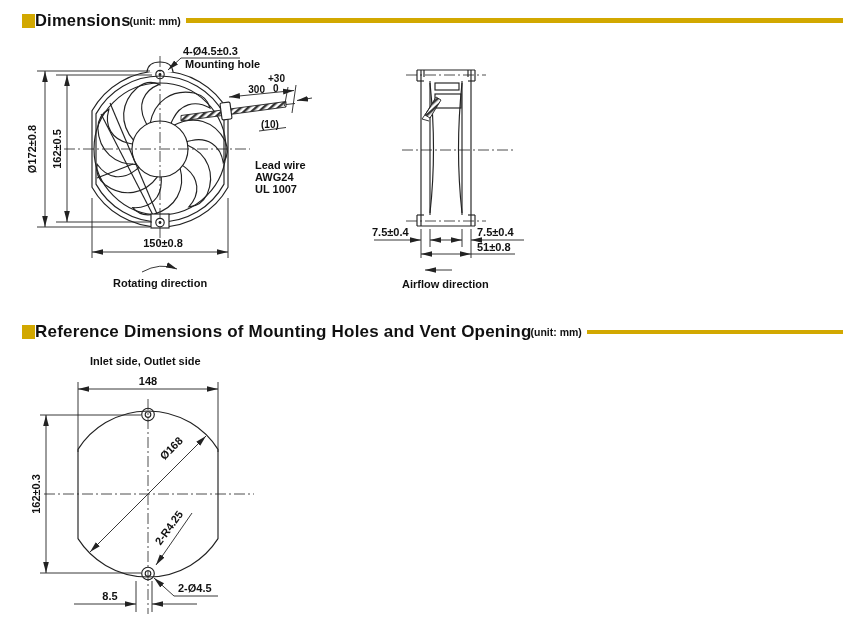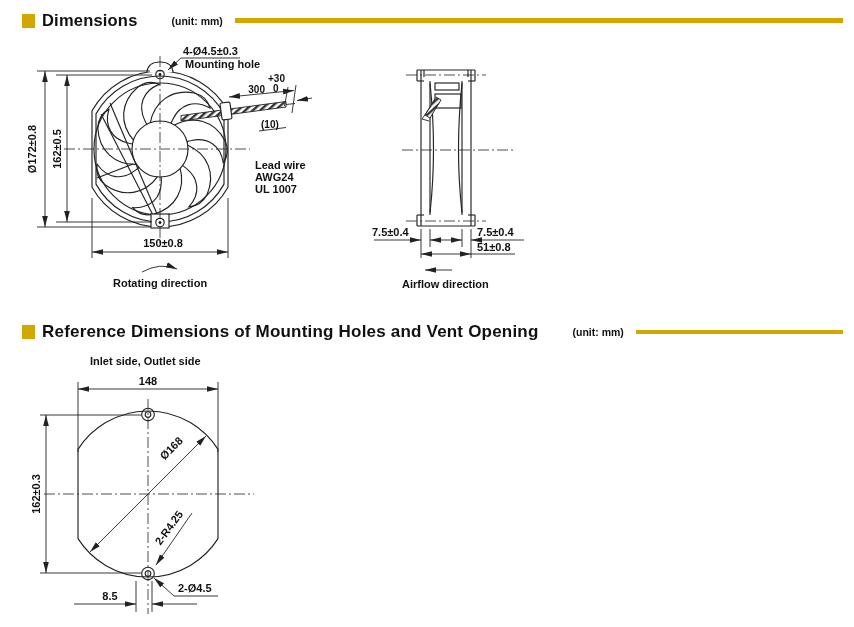--- a/index.html
+++ b/index.html
@@ -1,25 +1,25 @@
 <!DOCTYPE html>
 <html><head>
 <meta charset="utf-8">
 <style>
   html,body{margin:0;padding:0;}
   body{
     width:854px;height:627px;background:#fff;position:relative;
     font-family:"Liberation Sans", sans-serif;color:#111;overflow:hidden;
   }
-  .sec-header{position:absolute;left:22px;right:11px;display:flex;align-items:center;gap:7px;}
+  .sec-header{position:absolute;left:22px;right:11px;display:flex;align-items:center;}
   .sq{width:13px;height:14px;background:#d2a800;flex:0 0 auto;}
   .sec-title{font-weight:700;color:#101010;white-space:nowrap;letter-spacing:0.2px;}
   .h1 .sec-title{font-size:16.5px;}
   .h2 .sec-title{font-size:17px;}
-  .sec-unit{font-weight:700;font-size:10.5px;white-space:nowrap;margin-left:-1px;padding-left:28px;}
+  .sec-unit{font-weight:700;font-size:10.5px;white-space:nowrap;margin-left:-1px;}
   .rule{flex:1 1 auto;height:4.5px;background:#d2a800;margin-left:5px;}
   svg{position:absolute;left:0;top:0;}
   .t{font-family:"Liberation Sans",sans-serif;font-weight:700;font-size:11px;fill:#111;stroke:none;}
   .ts{font-size:10px;}
   .ln{stroke:#222;fill:none;stroke-width:1.15;}
   .dim{stroke:#222;fill:none;stroke-width:0.9;}
   .cl{stroke:#222;fill:none;stroke-width:0.8;stroke-dasharray:11 3 2 3;}
   .wfill{fill:#fff;}
 </style>
 </head>

